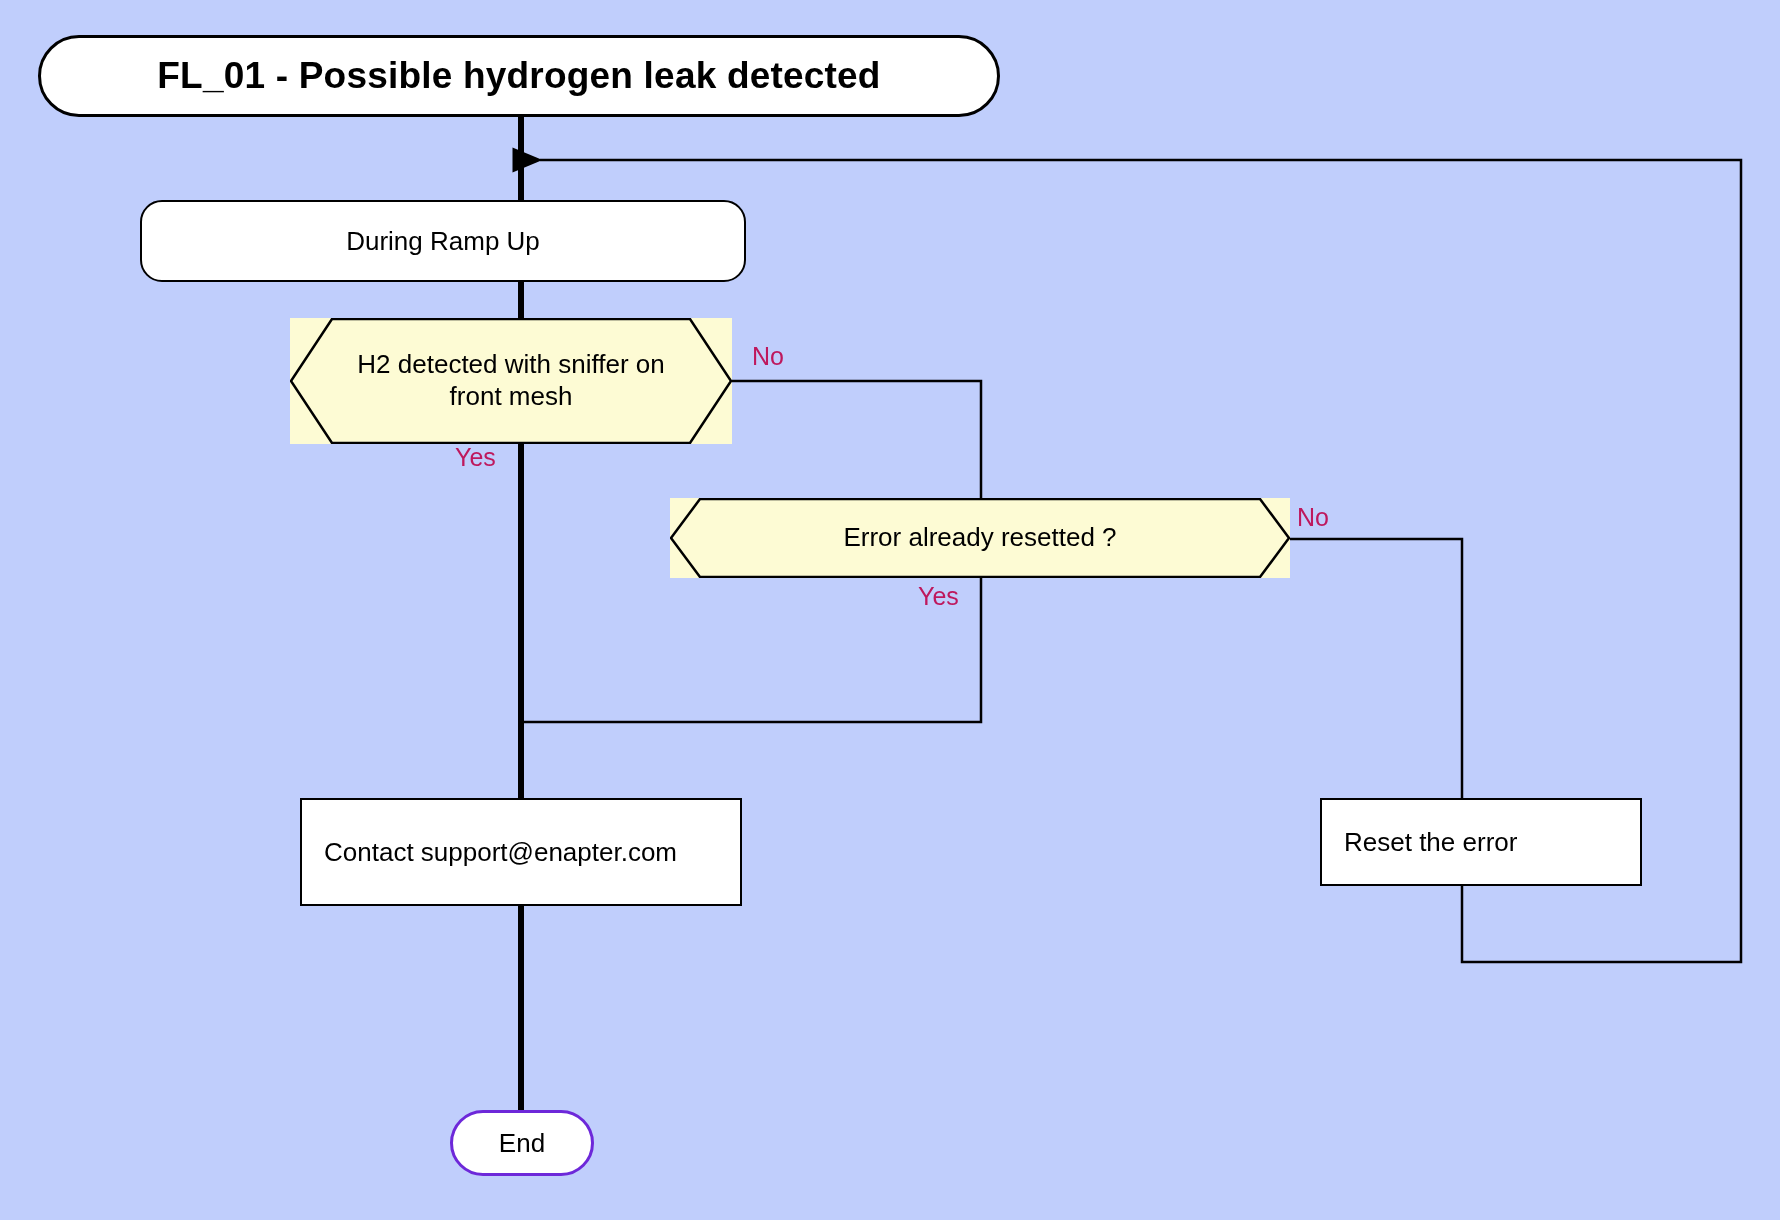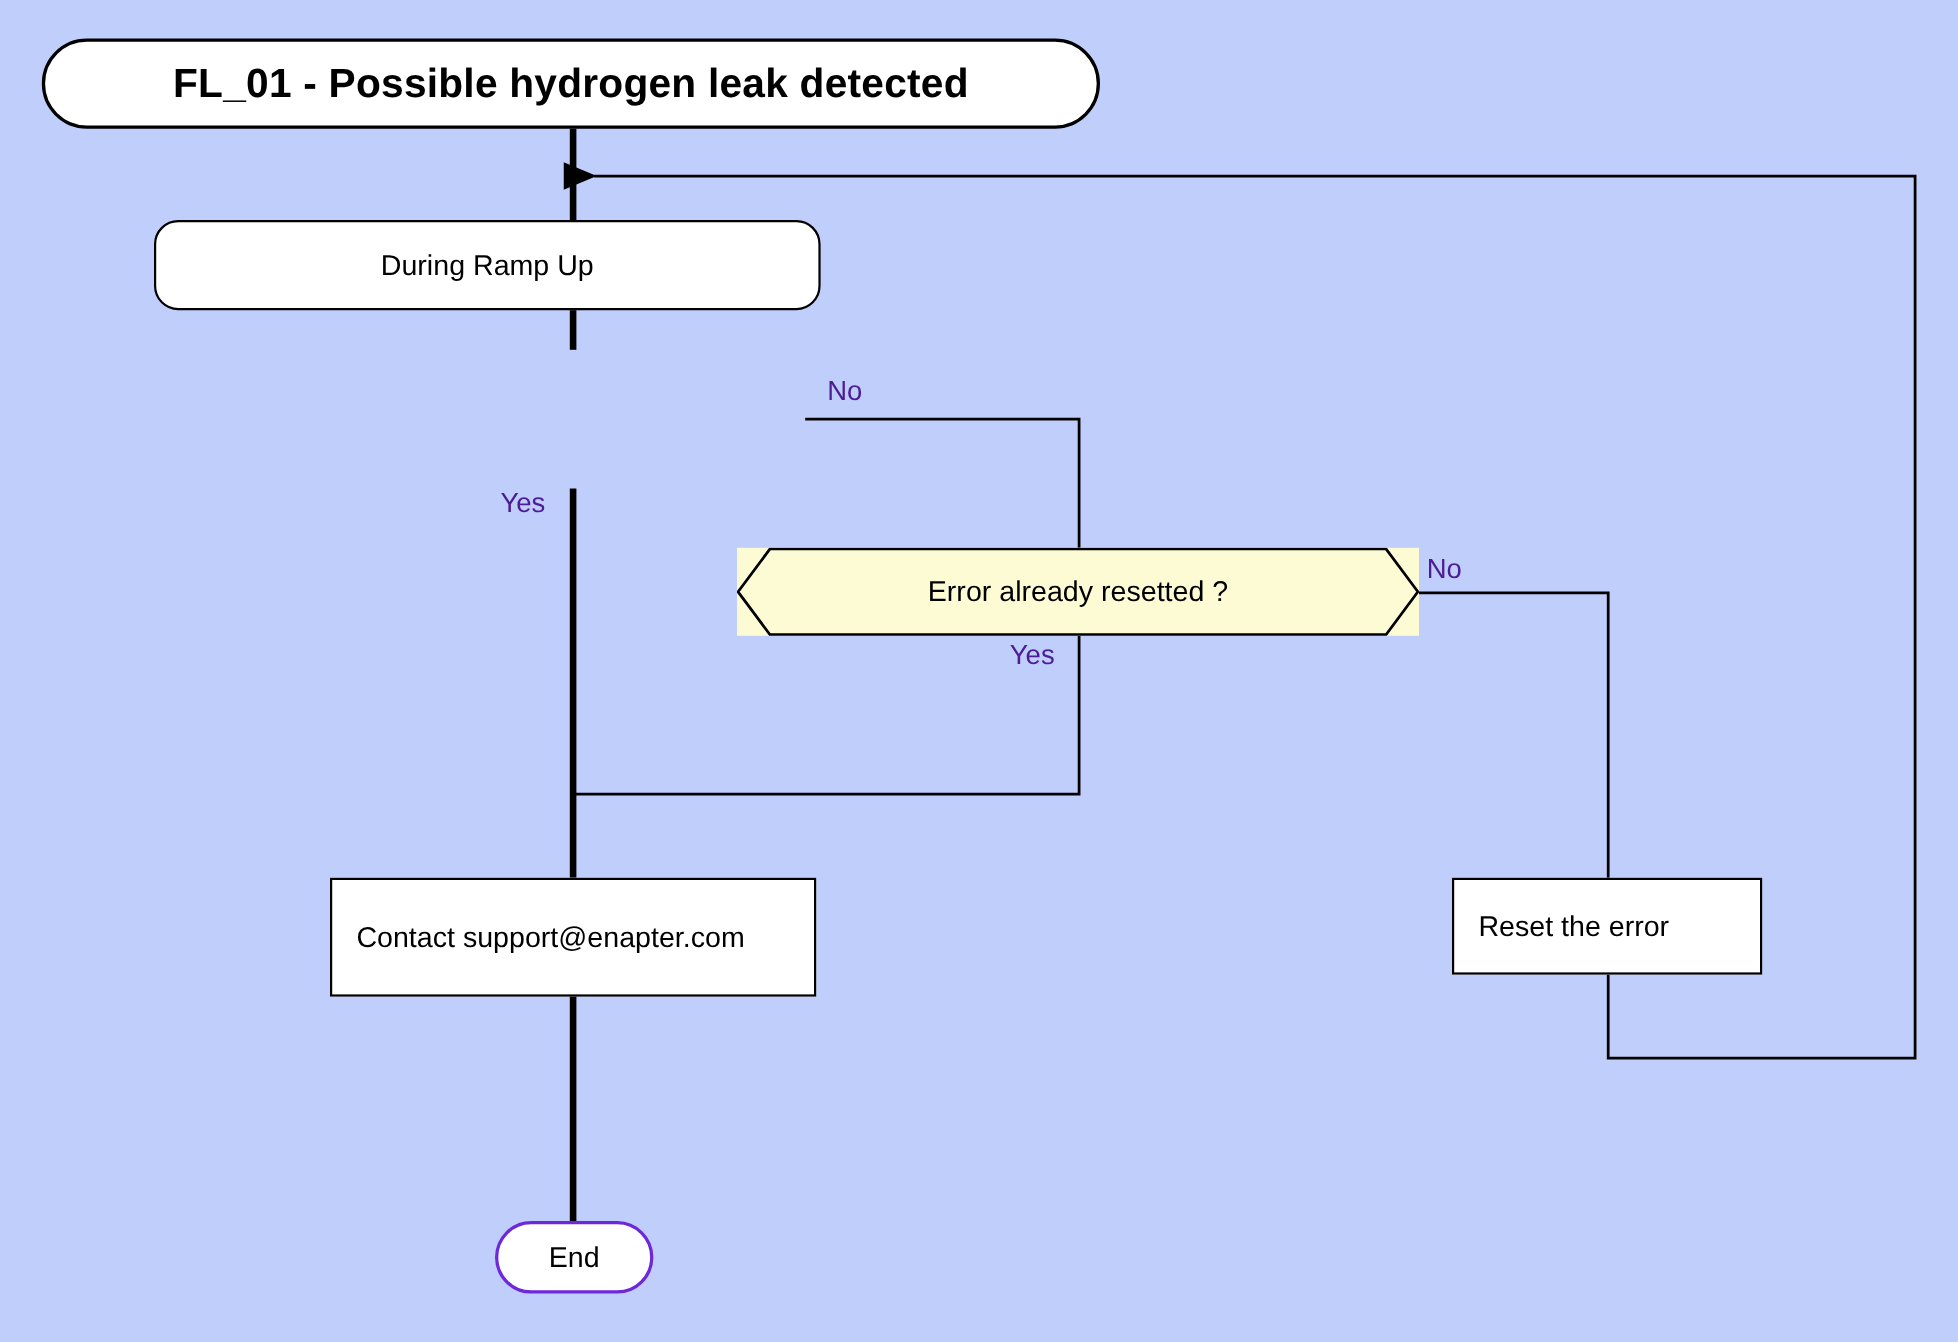--- a/index.html
+++ b/index.html
@@ -97,41 +97,41 @@
     left: 300px;
     top: 798px;
     width: 442px;
     height: 108px;
     justify-content: flex-start;
     padding-left: 22px;
   }
   #reset-node {
     left: 1320px;
     top: 798px;
-    width: 282px;
+    width: 322px;
     height: 88px;
     justify-content: flex-start;
     padding-left: 22px;
   }
   
   #end-node {
     left: 450px;
     top: 1110px;
     width: 144px;
     height: 66px;
     background: #ffffff;
     border: 3px solid #6d28d9;
     border-radius: 33px;
     font-size: 26px;
   }
   
   .edge-label {
     position: absolute;
     font-size: 25px;
-    color: #4c1d95;
+    color: #be185d;
     white-space: nowrap;
   }
   #label-h1-no  { left: 752px; top: 342px; }
   #label-h1-yes { left: 455px; top: 443px; }
   #label-h2-no  { left: 1297px; top: 503px; }
   #label-h2-yes { left: 918px; top: 582px; }
 </style>
 </head>
 <body>
 
@@ -162,20 +162,29 @@
   </svg>
 
   <div class="node title-node">
     <span>FL_01 - Possible hydrogen leak detected</span>
   </div>
 
   <div class="node ramp-node">
     <span>During Ramp Up</span>
   </div>
 
+  <div class="node hex" id="hex1">
+    <svg class="hex-shape" viewBox="0 0 442 126" preserveAspectRatio="none">
+      <polygon points="42,1 400,1 441,63 400,125 42,125 1,63" fill="#fdfbd4" stroke="#000000" stroke-width="2.5"></polygon>
+    </svg>
+    <div class="hex-label">
+      <span>H2 detected with sniffer on</span><br>
+      <span>front mesh</span>
+    </div>
+  </div>
 
   <div class="node hex" id="hex2">
     <svg class="hex-shape" viewBox="0 0 620 80" preserveAspectRatio="none">
       <polygon points="30,1 590,1 619,40 590,79 30,79 1,40" fill="#fdfbd4" stroke="#000000" stroke-width="2.5"></polygon>
     </svg>
     <div class="hex-label">Error already resetted ?</div>
   </div>
 
   <div class="node rect-node" id="contact-node">
     <span>Contact support@enapter.com</span>

